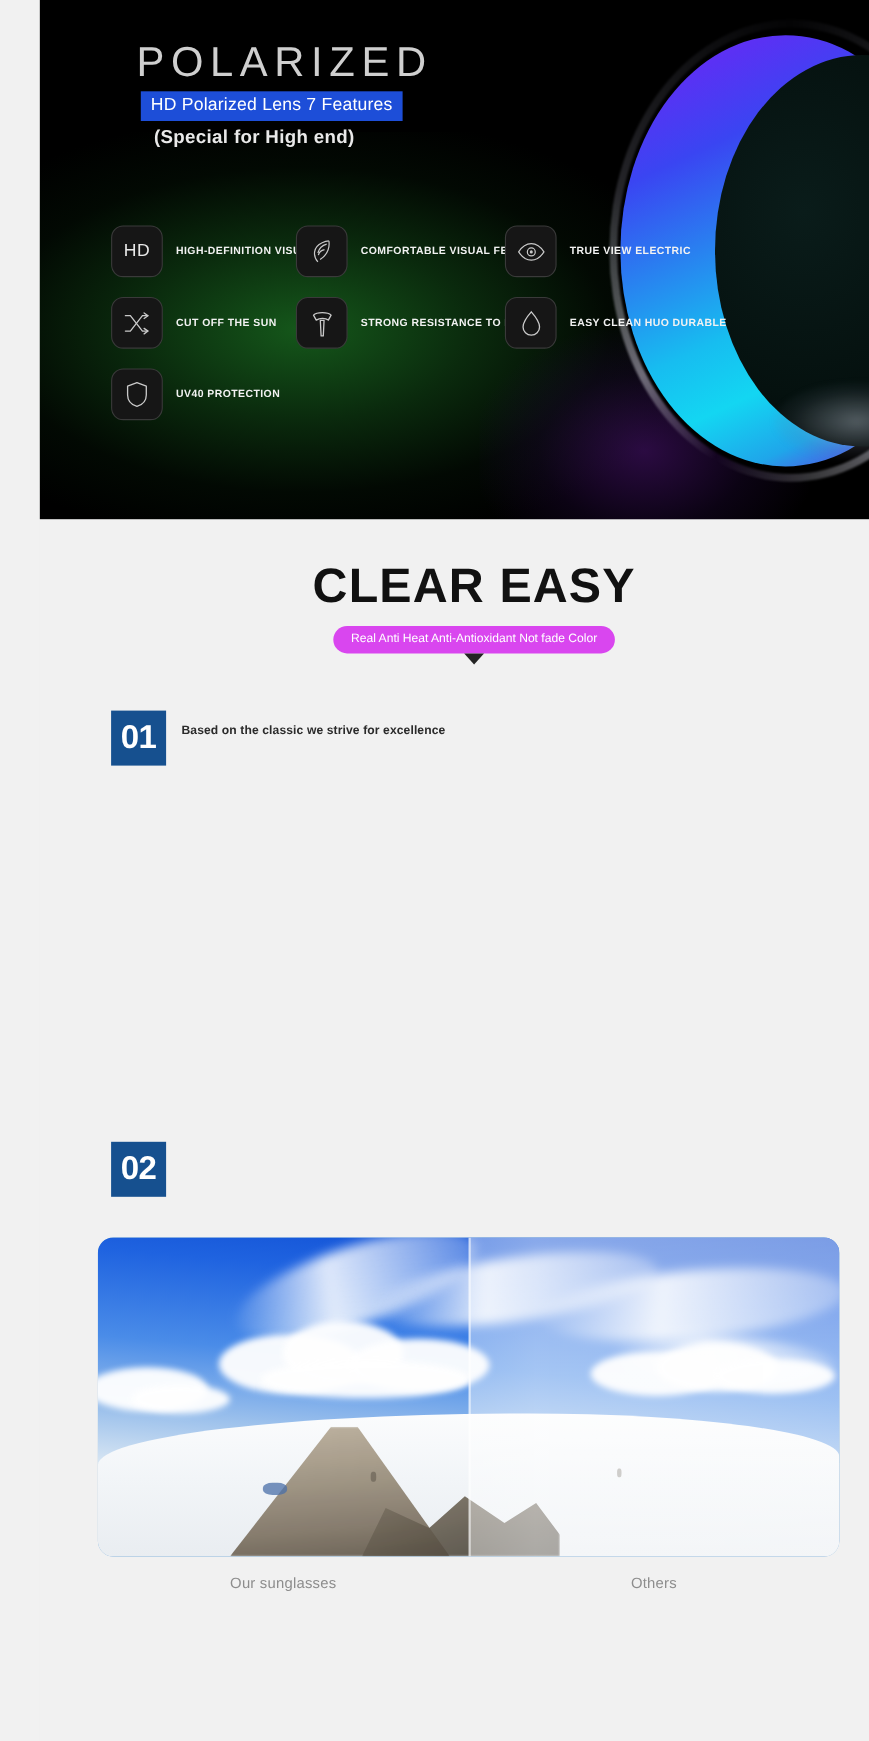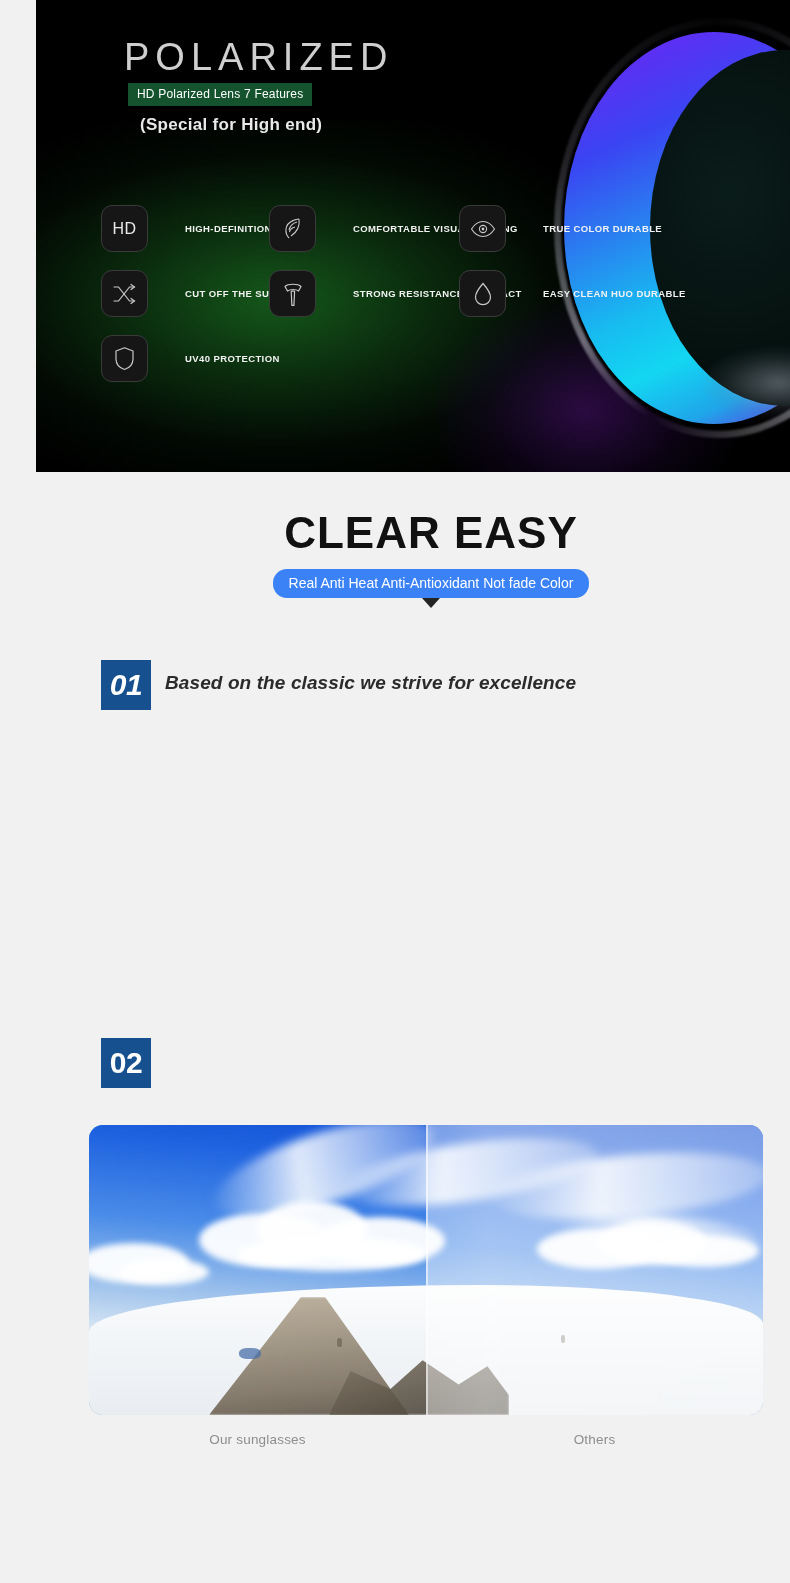--- a/index.html
+++ b/index.html
@@ -95,39 +95,39 @@
 
   .hero-title {
     position: absolute; left: 88px; top: 36px;
     font-size: 38px;
     letter-spacing: 6px;
     color: #cfcfcf;
     font-weight: 300;
   }
   .hero-badge {
     position: absolute; left: 92px; top: 83px;
-    background: #14532d;
+    background: #1d4ed8;
     color: #ffffff;
-    font-size: 12px;
+    font-size: 16px;
     padding: 4px 9px 5px 9px;
     letter-spacing: 0.2px;
     white-space: nowrap;
   }
   .hero-sub {
     position: absolute; left: 104px; top: 115px;
     color: #e9e9e9;
     font-size: 17px;
     letter-spacing: 0.3px;
     font-weight: bold;
   }
 
   .features { position: absolute; left: 0; top: 205px; width: 790px; }
   .feat-row { position: absolute; display: flex; align-items: center; }
   .feat {
-    display: flex; align-items: center; gap: 25px;
+    display: flex; align-items: center;
   }
   .feat-tile {
     width: 47px; height: 47px;
     border-radius: 11px;
     background: #161616;
     border: 1px solid #3a3a3a;
     display: flex; align-items: center; justify-content: center;
     flex: 0 0 auto;
   }
   .feat-tile .hd-text {
@@ -152,23 +152,23 @@
     font-size: 44px;
     font-weight: bold;
     color: #111;
     letter-spacing: 1px;
   }
   .cv-pill-wrap {
     position: absolute; left: 0; top: 569px; width: 790px;
     display: flex; flex-direction: column; align-items: center;
   }
   .cv-pill {
-    background: #3b82f6;
+    background: #d946ef;
     color: #ffffff;
-    font-size: 14px;
+    font-size: 11px;
     padding: 6px 16px 7px 16px;
     border-radius: 14px;
     white-space: nowrap;
   }
   .cv-pointer {
     width: 0; height: 0;
     border-left: 9px solid transparent;
     border-right: 9px solid transparent;
     border-top: 10px solid #242424;
   }
@@ -190,21 +190,21 @@
     color: #0f5596;
     font-size: 22px;
     font-weight: bold;
     letter-spacing: 0.2px;
     white-space: nowrap;
     line-height: 1.1;
   }
   .sec-sub {
     margin-top: 11px;
     color: #2b2b2b;
-    font-size: 19px;
+    font-size: 11px;
     font-weight: bold;
     letter-spacing: 0.1px;
   }
 
   
   .photo1 {
     position: absolute; left: 65px; top: 723px;
     width: 662px; height: 278px;
     background: linear-gradient(100deg, #dfe3ea 0%, #e7eaef 40%, #eceef1 100%);
     overflow: hidden;
@@ -419,21 +419,21 @@
 
       <div class="feat-row" style="left:423px; top:0px;">
         <div class="feat">
           <div class="feat-tile">
             <svg width="26" height="18" viewBox="0 0 26 18" fill="none" stroke="#c9c9c9" stroke-width="1.1">
               <path d="M1.5 9C5 3.5 9 1.5 13 1.5S21 3.5 24.5 9C21 14.5 17 16.5 13 16.5S5 14.5 1.5 9Z"></path>
               <circle cx="13" cy="9" r="3.6"></circle>
               <circle cx="13" cy="9" r="1.4" fill="#c9c9c9" stroke="none"></circle>
             </svg>
           </div>
-          <span class="feat-label">TRUE COLOR DURABLE</span>
+          <span class="feat-label">TRUE VIEW ELECTRIC</span>
         </div>
       </div>
 
       <div class="feat-row" style="left:65px; top:65px;">
         <div class="feat">
           <div class="feat-tile">
             <svg width="25" height="22" viewBox="0 0 25 22" fill="none" stroke="#c9c9c9" stroke-width="1.2" stroke-linecap="round">
               <path d="M2 4h4.5l11 14H22"></path>
               <path d="M2 18h4.5l11-14H22"></path>
               <path d="M19 1.5 22.5 4 19 6.5"></path>
@@ -480,21 +480,21 @@
 
     </div>
   </div>
 
   <div class="cv-title">CLEAR EASY</div>
   <div class="cv-pill-wrap">
     <div class="cv-pill">Real Anti Heat Anti-Antioxidant Not fade Color</div>
     <div class="cv-pointer"></div>
   </div>
 
-  <div class="sec-head" style="left:65px; top:660px;font-style:italic;">
+  <div class="sec-head" style="left:65px; top:646px;">
     <div class="sec-num">01</div>
     <div class="sec-text">
       <div class="sec-sub">Based on the classic we strive for excellence</div>
     </div>
   </div>
 
 
   <div class="sec-head" style="left:65px; top:1038px;gap:29px;">
     <div class="sec-num">02</div>
   </div>

